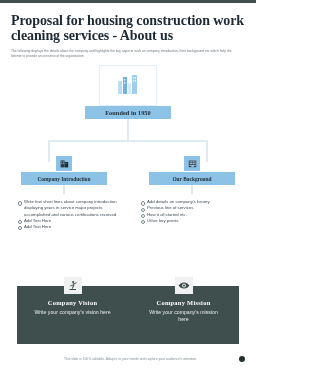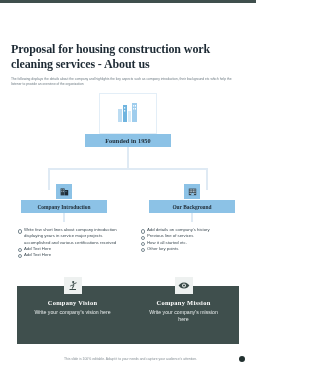--- a/index.html
+++ b/index.html
@@ -14,25 +14,24 @@
     width: 256px; height: 370px;
     background: #ffffff;
     border-top: 3px solid #3f4f4d;
   }
 
   
   .header { padding: 11px 11px 0 11px; }
   .title {
     font-family: "Liberation Serif", serif;
     font-weight: bold;
-    font-size: 12px;
+    font-size: 14px;
     line-height: 14.5px;
     color: #1d2a34;
     letter-spacing: -0.1px;
-    margin-top: 28px;
   }
   .subtitle {
     margin-top: 6px;
     font-size: 3.3px;
     line-height: 4.6px;
     color: #6d7a82;
     max-width: 224px;
   }
 
   

